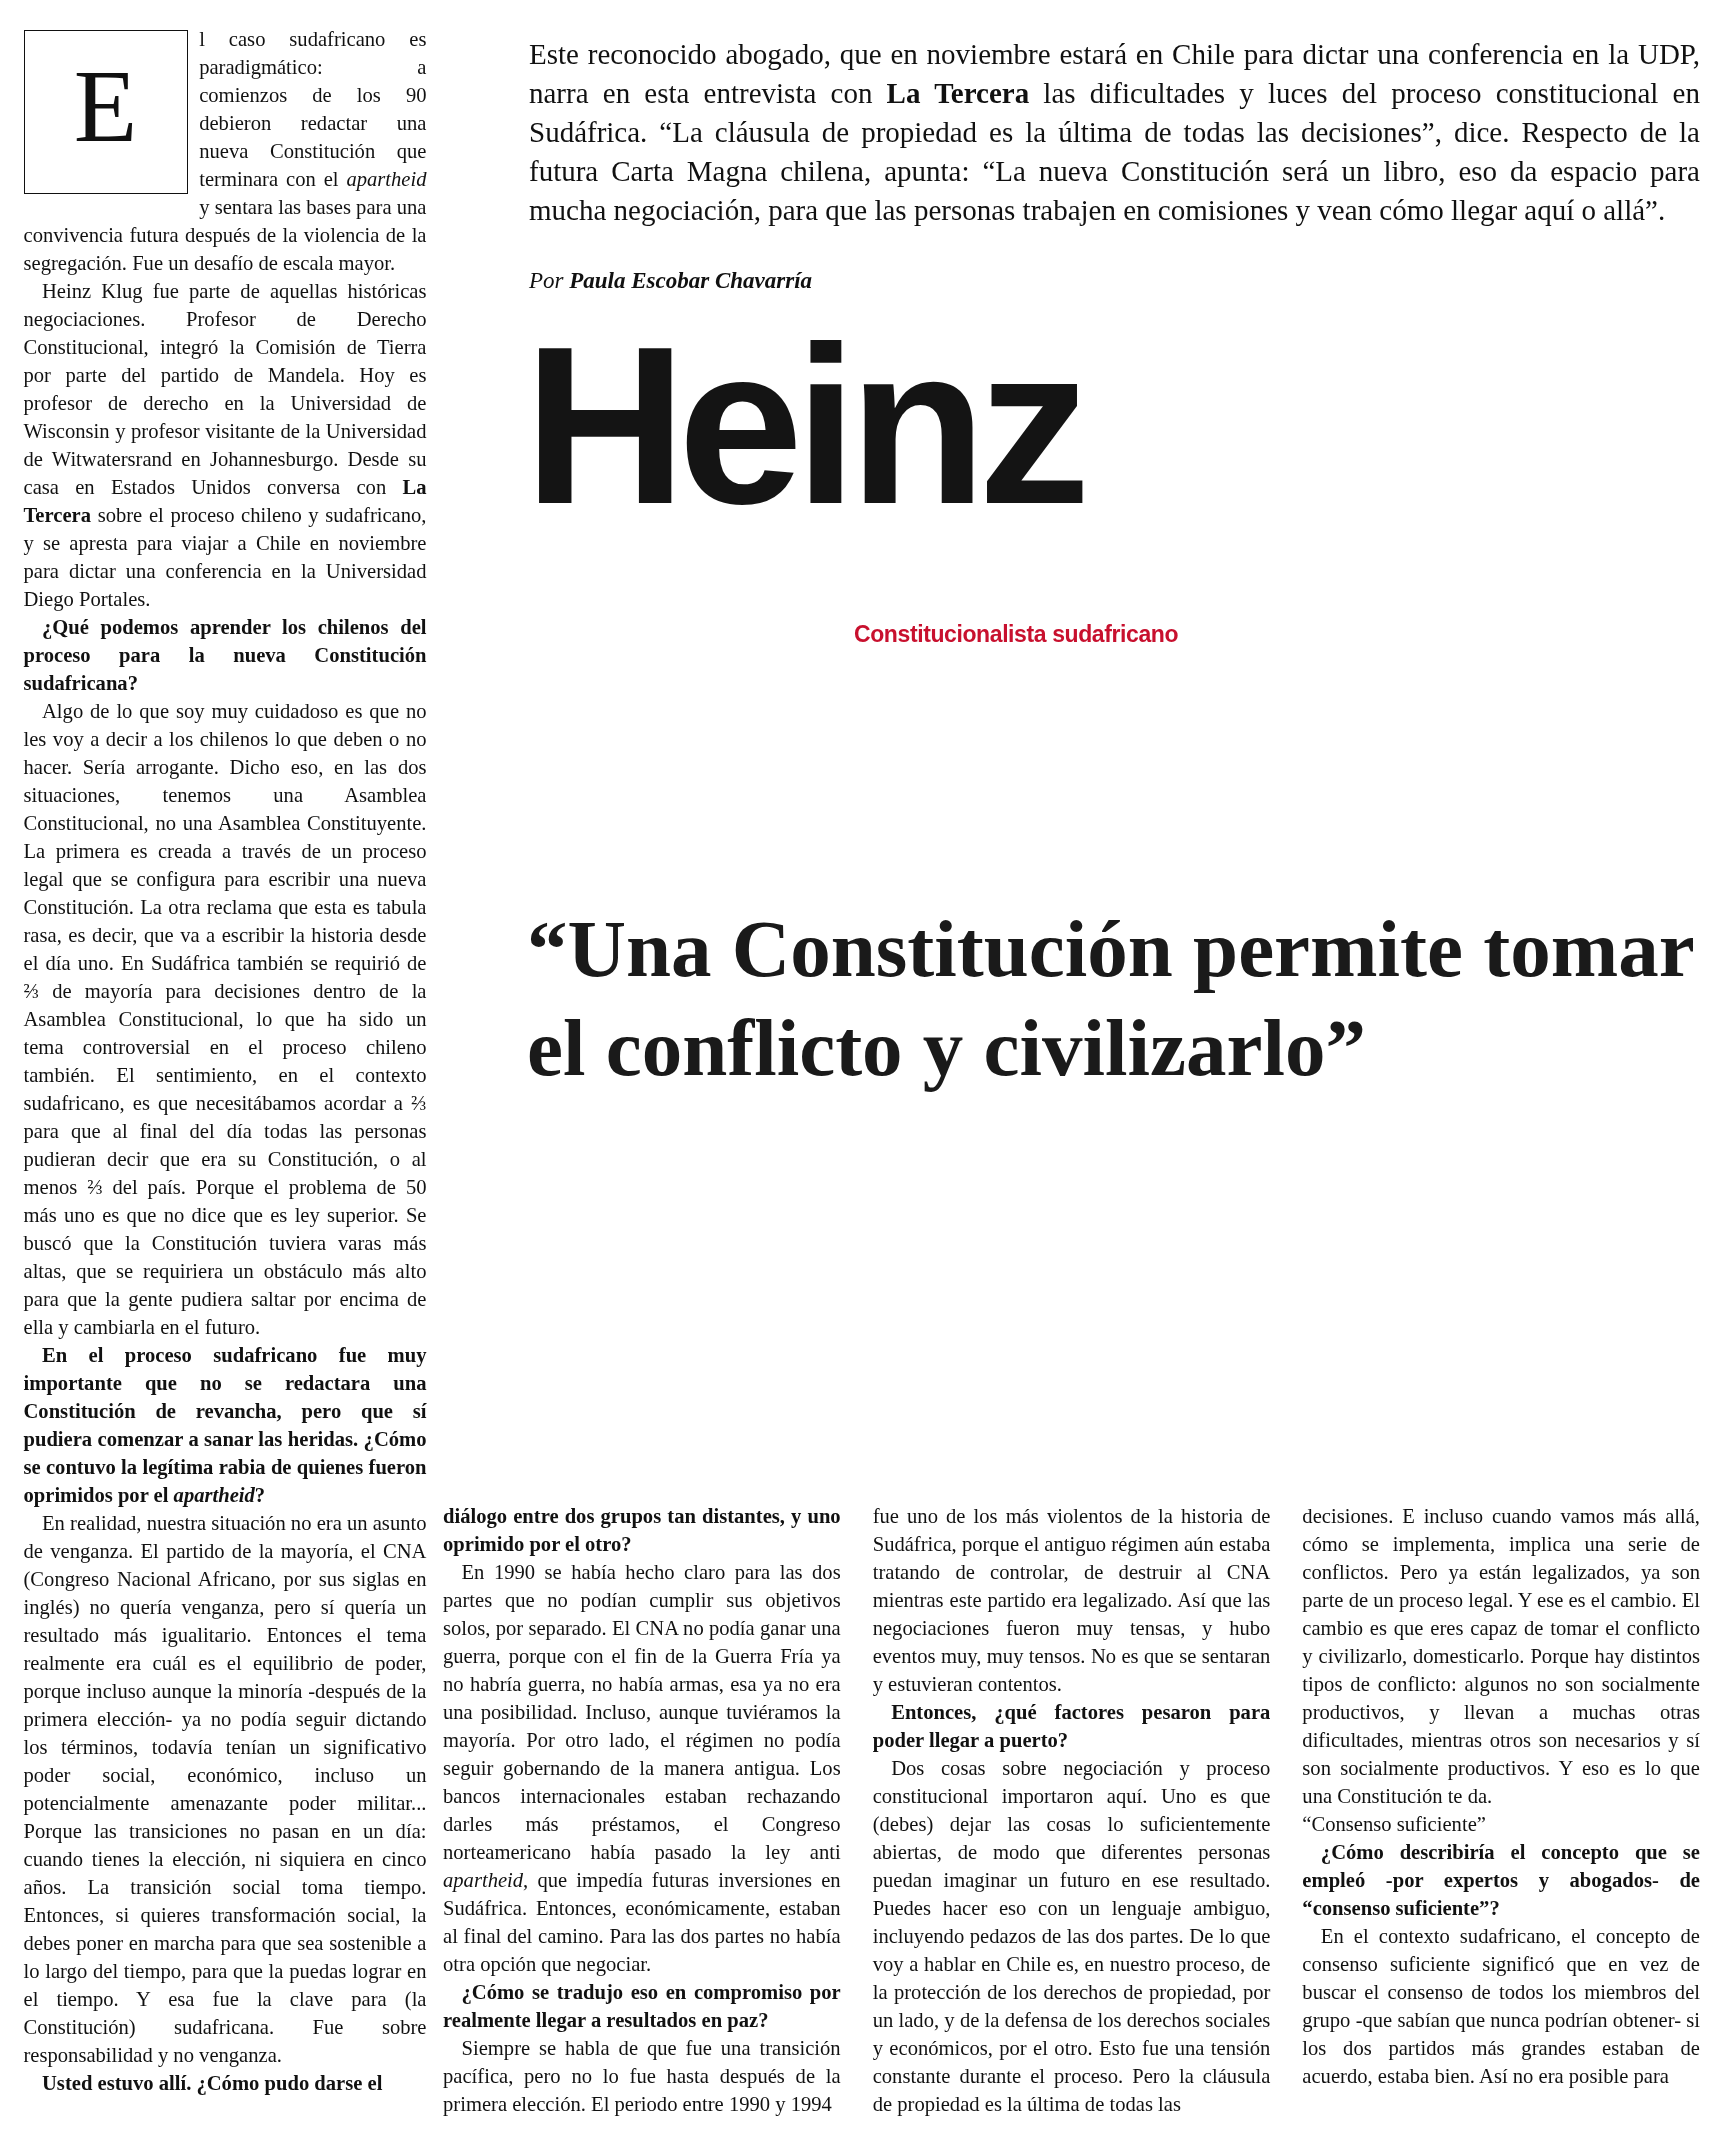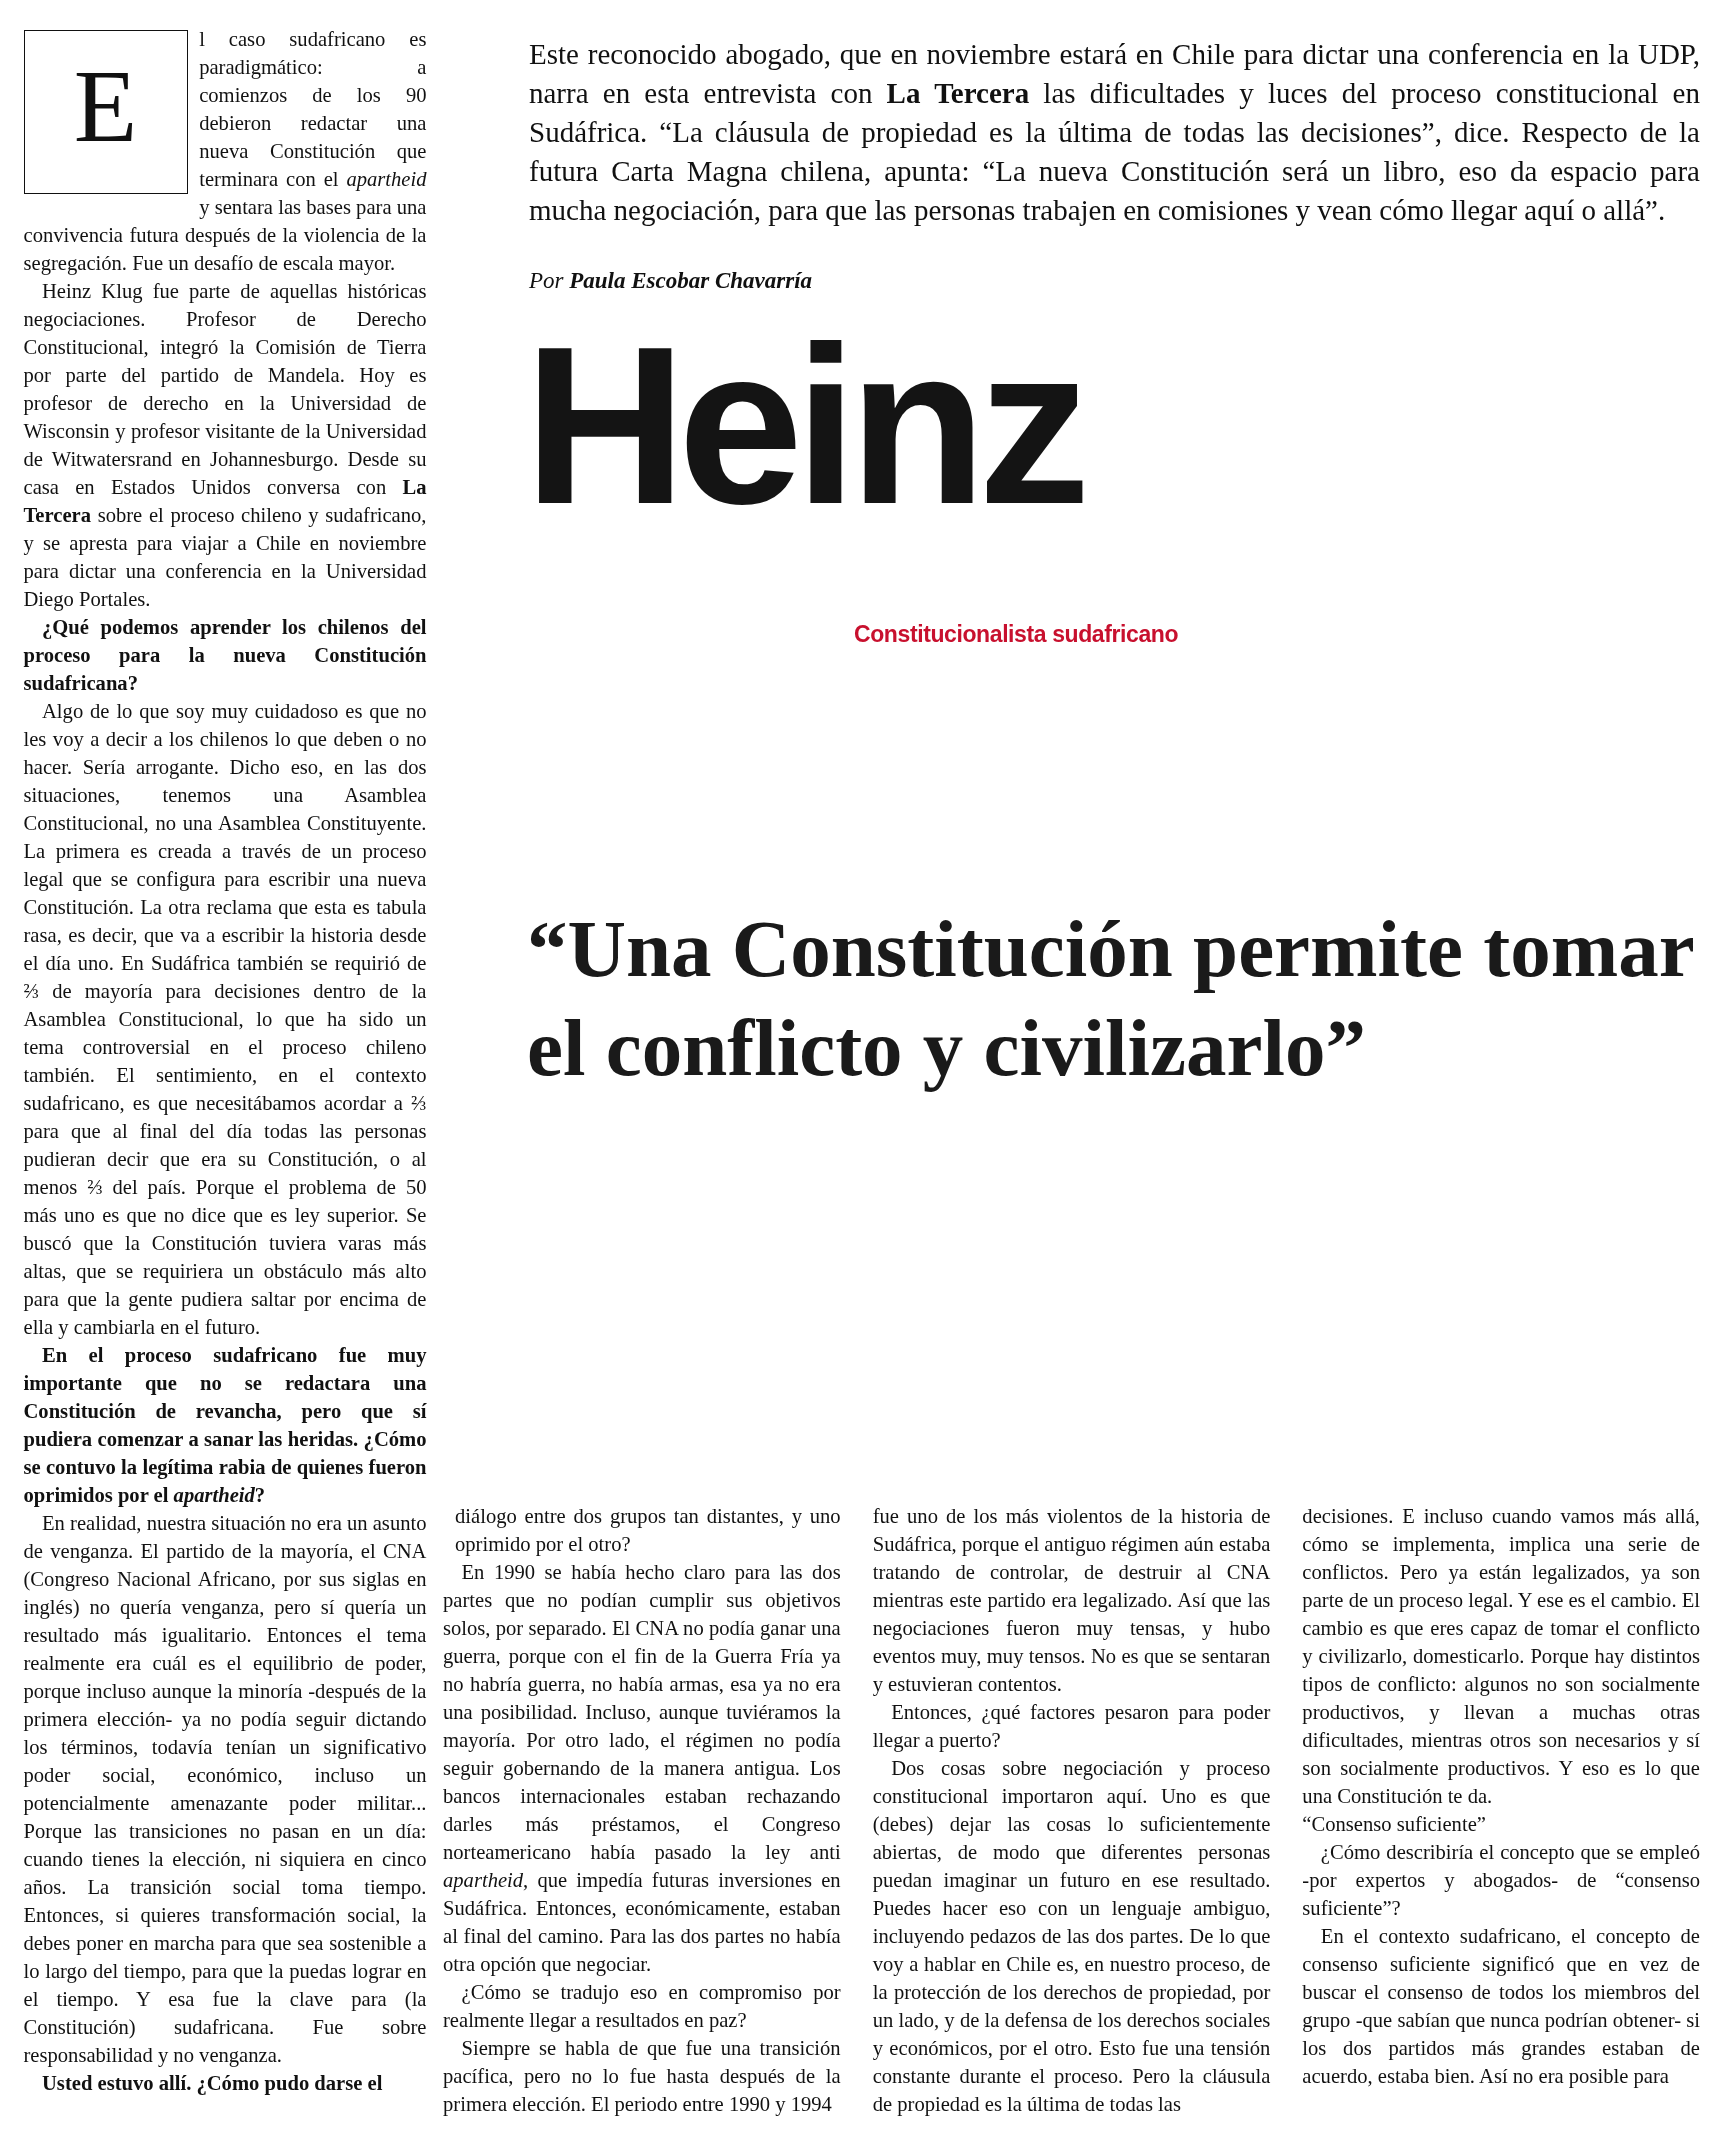--- a/index.html
+++ b/index.html
@@ -138,22 +138,22 @@
     width: 398px;
   }
   .bcol p {
     font-size: 20.6px;
     line-height: 28px;
     margin: 0;
     text-align: justify;
     hyphens: auto;
   }
   .bcol p + p { text-indent: 18.5px; }
-  .bcol p.q { font-weight: normal; text-indent: 18.5px; }
-  .bcol p.q0 { font-weight: normal; text-indent: 0; margin-left: 12px; }
+  .bcol p.q { font-weight: bold; text-indent: 18.5px; }
+  .bcol p.q0 { font-weight: bold; text-indent: 0; }
   .bcol p.sub { font-weight: normal; text-indent: 0; }
   .bcol p.cont { text-indent: 0; }
 </style>
 <style>.em-i{font-style:italic;}</style></head>
 <body>
 
 <div class="page">
 
   <div class="left-col">
     <div class="dropcap-box">

